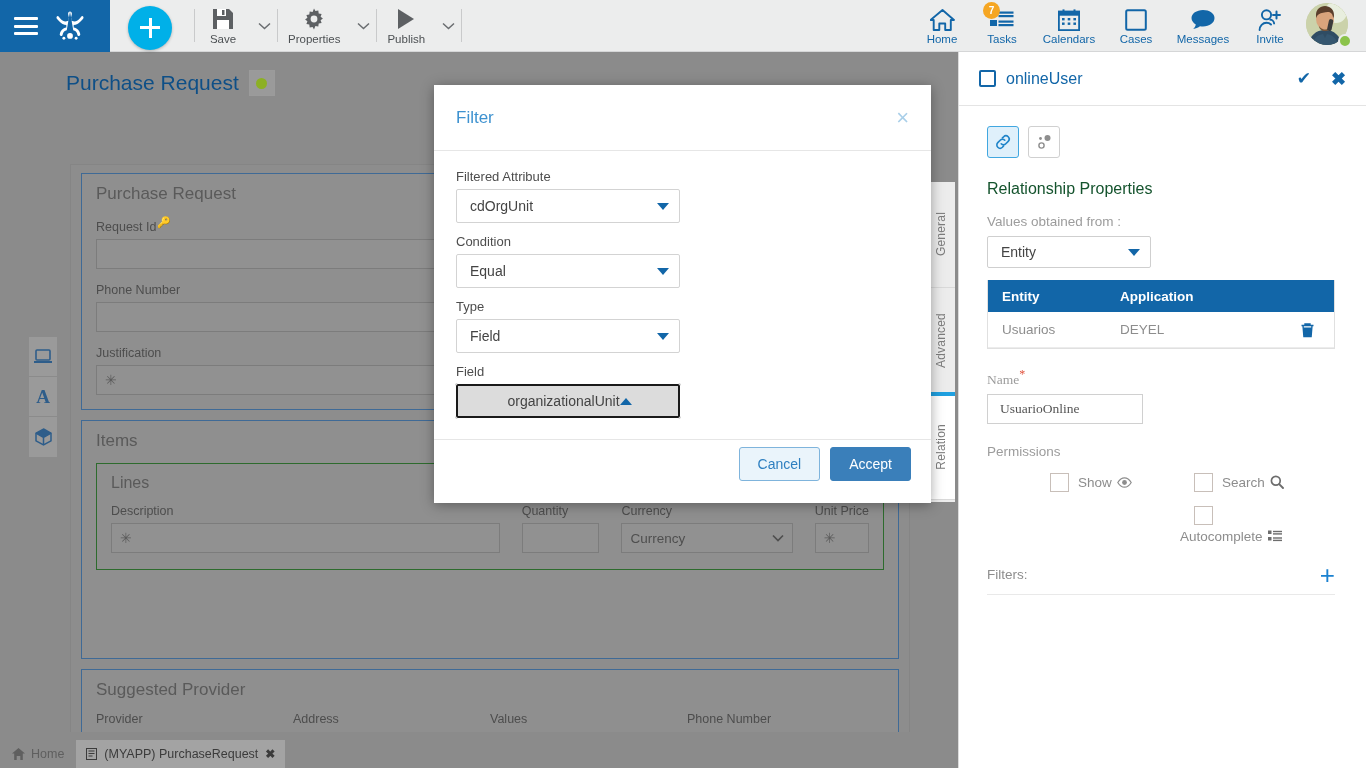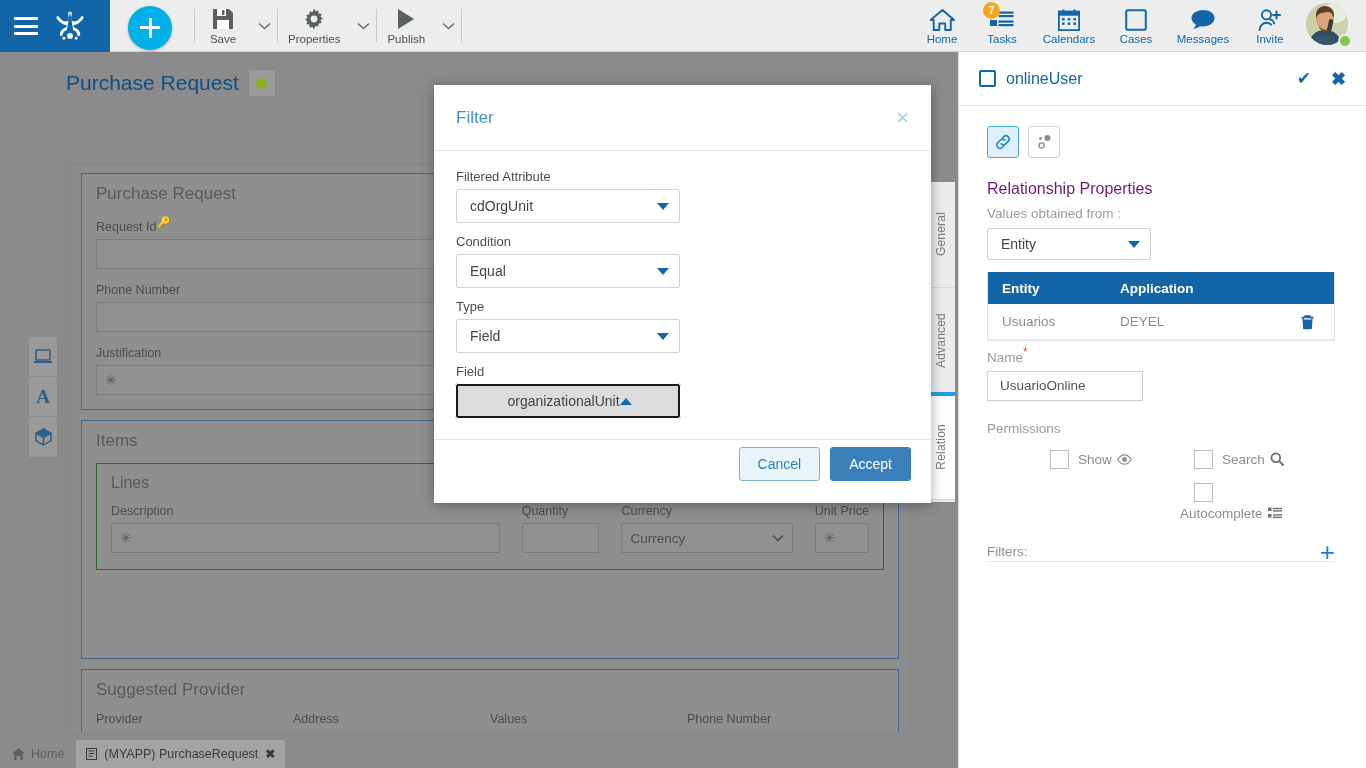--- a/index.html
+++ b/index.html
@@ -237,21 +237,21 @@
   .rp-ok { color: #1266a8; font-size: 17px; cursor: pointer; margin-right: 10px; }
   .rp-x { color: #1266a8; font-size: 18px; font-weight: bold; cursor: pointer; }
 
   .rp-body { padding: 20px 28px 0 28px; }
   .tog-row { display: flex; gap: 9px; margin-bottom: 22px; }
   .tog {
     width: 32px; height: 32px; border: 1px solid #d0d0d0; border-radius: 3px;
     display: flex; align-items: center; justify-content: center; cursor: pointer; background: #fff;
   }
   .tog.active { background: #dff0fb; border-color: #41a7e0; }
-  .rp-h2 { font-size: 16px; color: #701a75; margin-bottom: 8px; }
+  .rp-h2 { font-size: 16px; color: #14532d; margin-bottom: 16px; }
   .rp-sub { font-size: 13.5px; color: #9c9c9c; margin-bottom: 7px; }
 
   .rp-select {
     width: 164px; height: 32px; border: 1px solid #cfcfcf; background: #fff;
     display: flex; align-items: center; justify-content: space-between;
     padding: 0 10px 0 13px; font-size: 14px; color: #444; cursor: pointer; border-radius: 2px;
   }
 
   .ent-table { margin-top: 12px; width: 348px; border: 1px solid #e0e0e0; border-top: none; }
   .ent-thead {
@@ -275,21 +275,21 @@
   }
   .perm-grid { display: flex; margin-top: 14px; justify-content: flex-end; }
   .perm-col { width: 144px; }
   .perm-item { display: flex; align-items: center; gap: 9px; margin-bottom: 14px; }
   .perm-box { width: 19px; height: 19px; border: 1px solid #c8bfb9; background: #fff; flex: 0 0 19px; cursor: pointer; }
   .perm-lbl { font-size: 13.5px; color: #8d8d8d; display: flex; align-items: center; gap: 5px; }
   .perm-item.stacked { flex-direction: column; align-items: flex-start; gap: 4px; }
 
   .filters-row {
     display: flex; align-items: center; justify-content: space-between;
-    margin-top: 8px; border-bottom: 1px solid #e9e9e9;
+    margin-top: 8px; padding-bottom: 10px; border-bottom: 1px solid #e9e9e9;
     width: 348px;
   }
   .filters-lbl { font-size: 13.5px; color: #8d8d8d; }
   .filters-plus { color: #1b81d0; font-size: 26px; line-height: .7; cursor: pointer; font-weight: 300; }
 </style>
 </head>
 <body>
 
 <div id="root">
 
@@ -514,21 +514,21 @@
           <div class="c2">DEYEL</div>
           <div class="c3">
             <svg width="15" height="16" viewBox="0 0 15 16">
                 <path d="M1.5 3.5h12M5 3.5V2h5v1.5M3 3.5l.9 11h7.2l.9-11" fill="none" stroke="#1266a8" stroke-width="1.4"></path>
                 <path d="M3.4 5.5h8.2l-.7 8.6H4.1z" fill="#1266a8"></path>
               </svg>
           </div>
         </div>
       </div>
 
-      <div style="margin-top:4px;">
+      <div style="margin-top:18px;font-family:Liberation Serif, serif;">
         <div class="rp-sub" style="margin-bottom:6px;">
           <span>Name</span><span class="req-star">*</span>
         </div>
         <div class="rp-input">UsuarioOnline</div>
       </div>
 
       <div style="margin-top:20px;">
         <div class="rp-sub">Permissions</div>
         <div class="perm-grid">
           <div class="perm-col">

